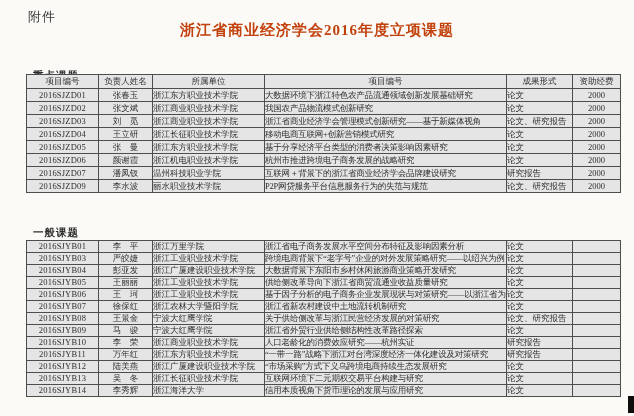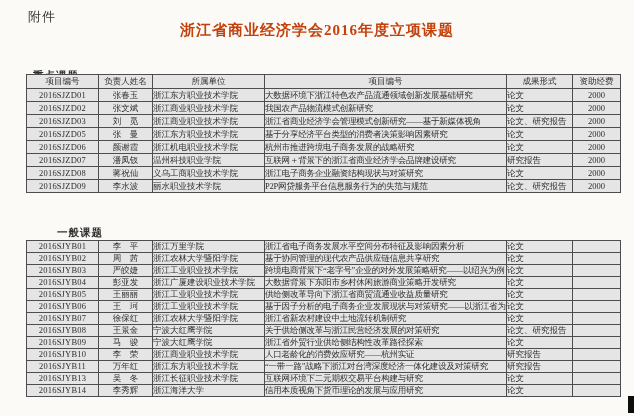--- a/index.html
+++ b/index.html
@@ -7,21 +7,21 @@
     width:634px;height:416px;position:relative;overflow:hidden;
     background:#fbfaf7;
     font-family:"Liberation Serif","DejaVu Serif",serif;
     color:#333;
   }
   .attachment{position:absolute;left:28px;top:8px;font-size:13px;color:#3a3a3a;letter-spacing:1px;}
   .doc-title{position:absolute;left:0;top:21px;width:634px;text-align:center;
     font-size:15px;font-weight:bold;color:#c2410c;letter-spacing:1px;}
   .section-label{position:absolute;left:33px;font-size:10.5px;font-weight:bold;color:#2e2e2e;letter-spacing:1px;}
   .sec-key{top:56px;margin-top:13px;}
-  .sec-gen{top:226px;margin-left:24px;}
+  .sec-gen{top:226px;}
   table.doc{
     position:absolute;left:26px;width:594px;
     border-collapse:collapse;table-layout:fixed;
     background:#e5e5e5;
   }
   .t-key{top:74px;}
   .t-gen{top:240px;}
   table.doc th, table.doc td{
     border:1px solid #4d4d4d;
     font-size:8.5px;font-weight:normal;color:#2e2e2e;
@@ -88,20 +88,28 @@
       </tr>
       <tr>
         <td class="c-id">2016SJZD03</td>
         <td class="c-leader">刘　觅</td>
         <td class="c-org">浙江商业职业技术学院</td>
         <td class="c-title">浙江省商业经济学会管理模式创新研究——基于新媒体视角</td>
         <td class="c-outcome">论文、研究报告</td>
         <td class="c-fund">2000</td>
       </tr>
       <tr>
+        <td class="c-id">2016SJZD04</td>
+        <td class="c-leader">王立研</td>
+        <td class="c-org">浙江长征职业技术学院</td>
+        <td class="c-title">移动电商互联网+创新营销模式研究</td>
+        <td class="c-outcome">论文</td>
+        <td class="c-fund">2000</td>
+      </tr>
+      <tr>
         <td class="c-id">2016SJZD05</td>
         <td class="c-leader">张　曼</td>
         <td class="c-org">浙江东方职业技术学院</td>
         <td class="c-title">基于分享经济平台类型的消费者决策影响因素研究</td>
         <td class="c-outcome">论文</td>
         <td class="c-fund">2000</td>
       </tr>
       <tr>
         <td class="c-id">2016SJZD06</td>
         <td class="c-leader">颜谢霞</td>
@@ -109,28 +117,20 @@
         <td class="c-title">杭州市推进跨境电子商务发展的战略研究</td>
         <td class="c-outcome">论文</td>
         <td class="c-fund">2000</td>
       </tr>
       <tr>
         <td class="c-id">2016SJZD07</td>
         <td class="c-leader">潘凤钗</td>
         <td class="c-org">温州科技职业学院</td>
         <td class="c-title">互联网＋背景下的浙江省商业经济学会品牌建设研究</td>
         <td class="c-outcome">研究报告</td>
-        <td class="c-fund">2000</td>
-      </tr>
-      <tr>
-        <td class="c-id">2016SJZD08</td>
-        <td class="c-leader">蒋祝仙</td>
-        <td class="c-org">义乌工商职业技术学院</td>
-        <td class="c-title">浙江电子商务企业融资结构现状与对策研究</td>
-        <td class="c-outcome">论文</td>
         <td class="c-fund">2000</td>
       </tr>
       <tr>
         <td class="c-id">2016SJZD09</td>
         <td class="c-leader">李水波</td>
         <td class="c-org">丽水职业技术学院</td>
         <td class="c-title">P2P网贷服务平台信息服务行为的失范与规范</td>
         <td class="c-outcome">论文、研究报告</td>
         <td class="c-fund">2000</td>
       </tr>
@@ -151,28 +151,20 @@
   <tbody id="gen-tbody">
       <tr>
         <td class="c-id">2016SJYB01</td>
         <td class="c-leader">李　平</td>
         <td class="c-org">浙江万里学院</td>
         <td class="c-title">浙江省电子商务发展水平空间分布特征及影响因素分析</td>
         <td class="c-outcome">论文</td>
         <td class="c-fund"></td>
       </tr>
       <tr>
-        <td class="c-id">2016SJYB02</td>
-        <td class="c-leader">周　茜</td>
-        <td class="c-org">浙江农林大学暨阳学院</td>
-        <td class="c-title">基于协同管理的现代农产品供应链信息共享研究</td>
-        <td class="c-outcome">论文</td>
-        <td class="c-fund"></td>
-      </tr>
-      <tr>
         <td class="c-id">2016SJYB03</td>
         <td class="c-leader">严皎婕</td>
         <td class="c-org">浙江工业职业技术学院</td>
         <td class="c-title">跨境电商背景下“老字号”企业的对外发展策略研究——以绍兴为例</td>
         <td class="c-outcome">论文</td>
         <td class="c-fund"></td>
       </tr>
       <tr>
         <td class="c-id">2016SJYB04</td>
         <td class="c-leader">彭亚发</td>
@@ -231,20 +223,28 @@
       </tr>
       <tr>
         <td class="c-id">2016SJYB11</td>
         <td class="c-leader">万年红</td>
         <td class="c-org">浙江东方职业技术学院</td>
         <td class="c-title">“一带一路”战略下浙江对台湾深度经济一体化建设及对策研究</td>
         <td class="c-outcome">研究报告</td>
         <td class="c-fund"></td>
       </tr>
       <tr>
+        <td class="c-id">2016SJYB12</td>
+        <td class="c-leader">陆美燕</td>
+        <td class="c-org">浙江广厦建设职业技术学院</td>
+        <td class="c-title">“市场采购”方式下义乌跨境电商持续生态发展研究</td>
+        <td class="c-outcome">论文</td>
+        <td class="c-fund"></td>
+      </tr>
+      <tr>
         <td class="c-id">2016SJYB13</td>
         <td class="c-leader">吴　冬</td>
         <td class="c-org">浙江长征职业技术学院</td>
         <td class="c-title">互联网环境下二元期权交易平台构建与研究</td>
         <td class="c-outcome">论文</td>
         <td class="c-fund"></td>
       </tr>
       <tr>
         <td class="c-id">2016SJYB14</td>
         <td class="c-leader">李秀辉</td>

